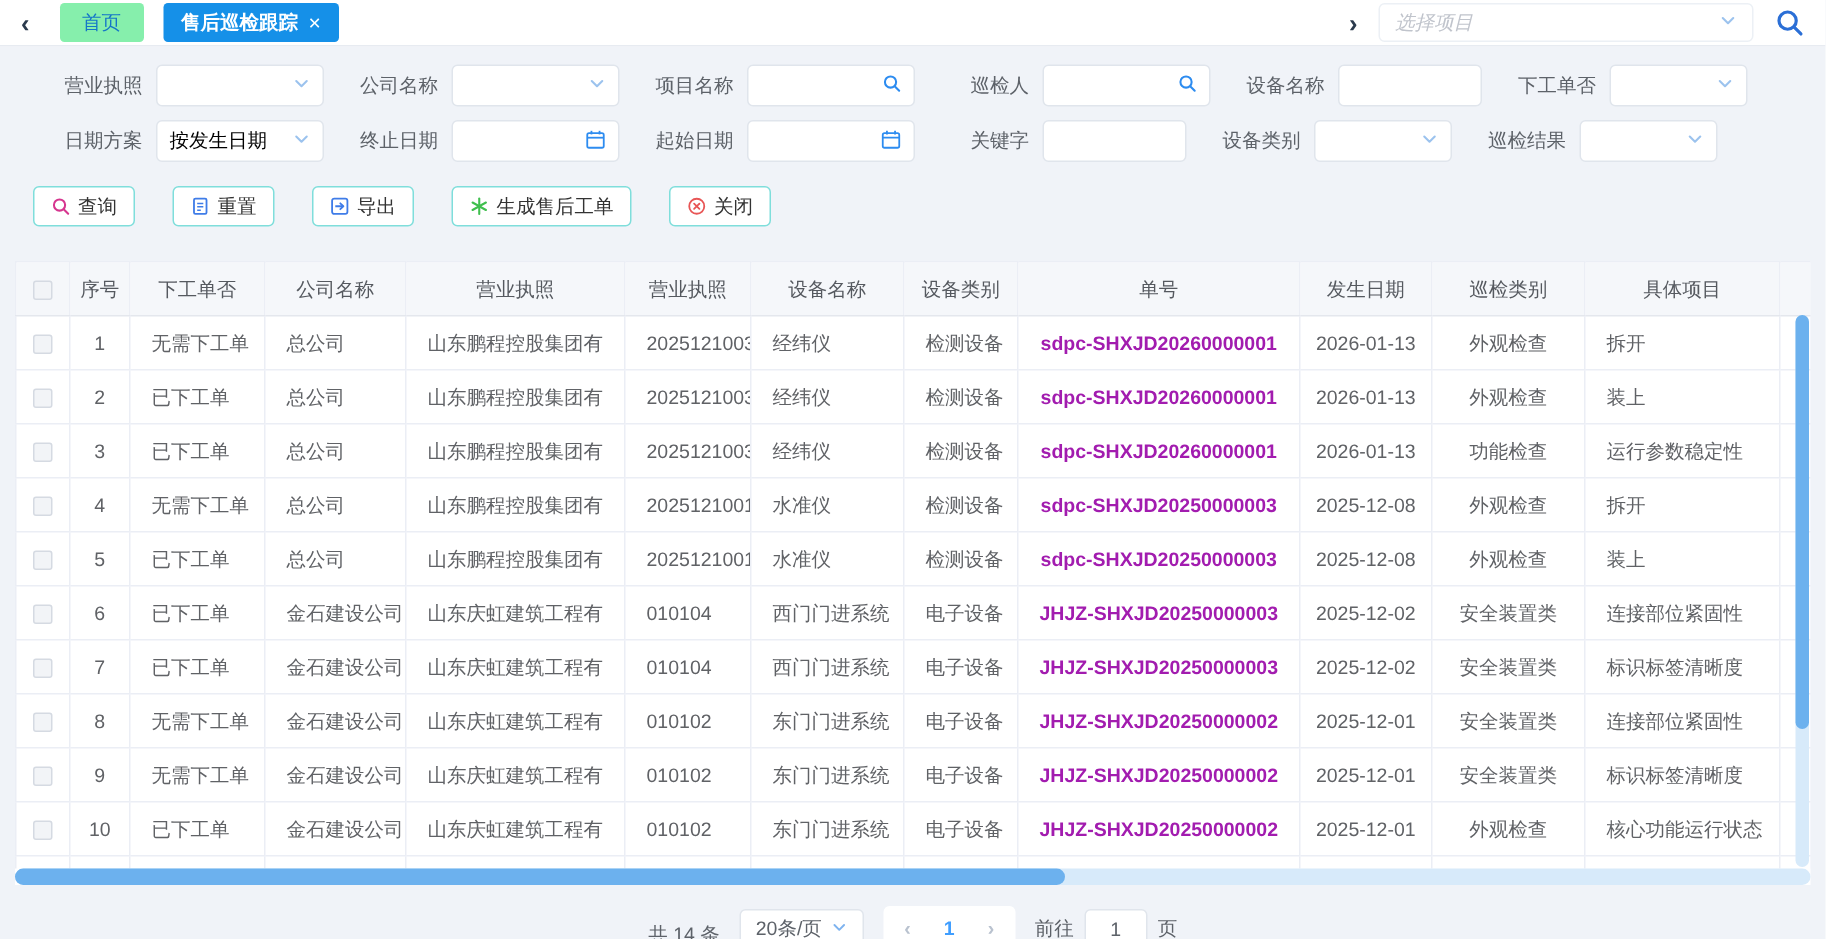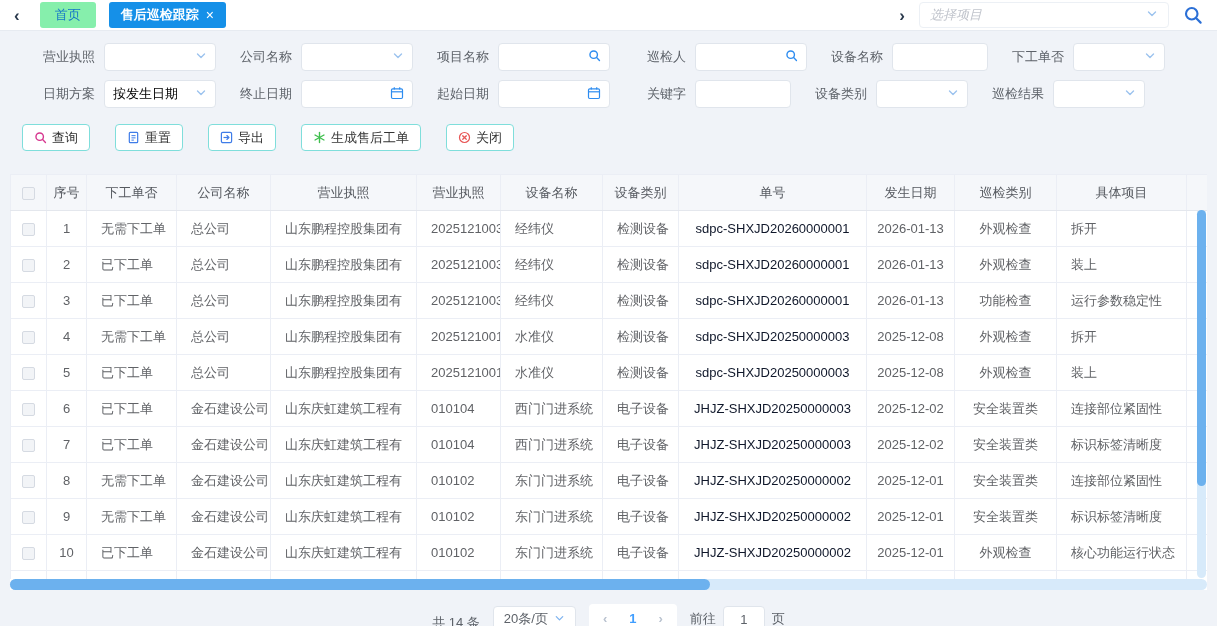--- a/index.html
+++ b/index.html
@@ -41,21 +41,21 @@
   .table-wrap { margin:14px 10px; background:#fff; position:relative; }
   .table-scroll { height:405px; overflow:hidden; }
   table { border-collapse:collapse; table-layout:fixed; width:1197px; }
   th,td { border:1px solid #ebeef5; height:35px; overflow:hidden; white-space:nowrap; font-weight:normal; }
   thead th { background:#f5f7fa; color:#55595f; text-align:center; border-bottom:1px solid #e4e7ed; }
   td.c { text-align:center; }
   td.l { text-align:left; padding-left:14px; }
   tr { height:36px; }
   .cb { display:inline-block; width:13px; height:13px; background:#f2f4f7;
         border:1px solid #d5dae2; border-radius:2px; vertical-align:middle; cursor:pointer; }
-  a.lnk { color:#0f172a; text-decoration:none; cursor:pointer; }
+  a.lnk { color:#a21caf; text-decoration:none; cursor:pointer;font-weight:bold; }
   .hscroll { height:11px; background:#d7eafa; border-radius:6px; position:relative; }
   .hthumb { position:absolute; left:0; top:0; height:11px; width:700px; background:#6cb1ee;
             border-radius:6px; cursor:pointer; }
   .vscroll { position:absolute; top:36px; right:1px; width:9px; height:368px;
              background:#d7eafa; border-radius:5px; }
   .vthumb { width:9px; height:276px; background:#6cb1ee; border-radius:5px; cursor:pointer; }
   
   .footer { display:flex; align-items:flex-end; justify-content:center; gap:13px;
             margin-top:13px; color:#5d6269; }
   .size-select { width:83px; height:26px; background:#fff; border:1px solid #e0e5ec;

